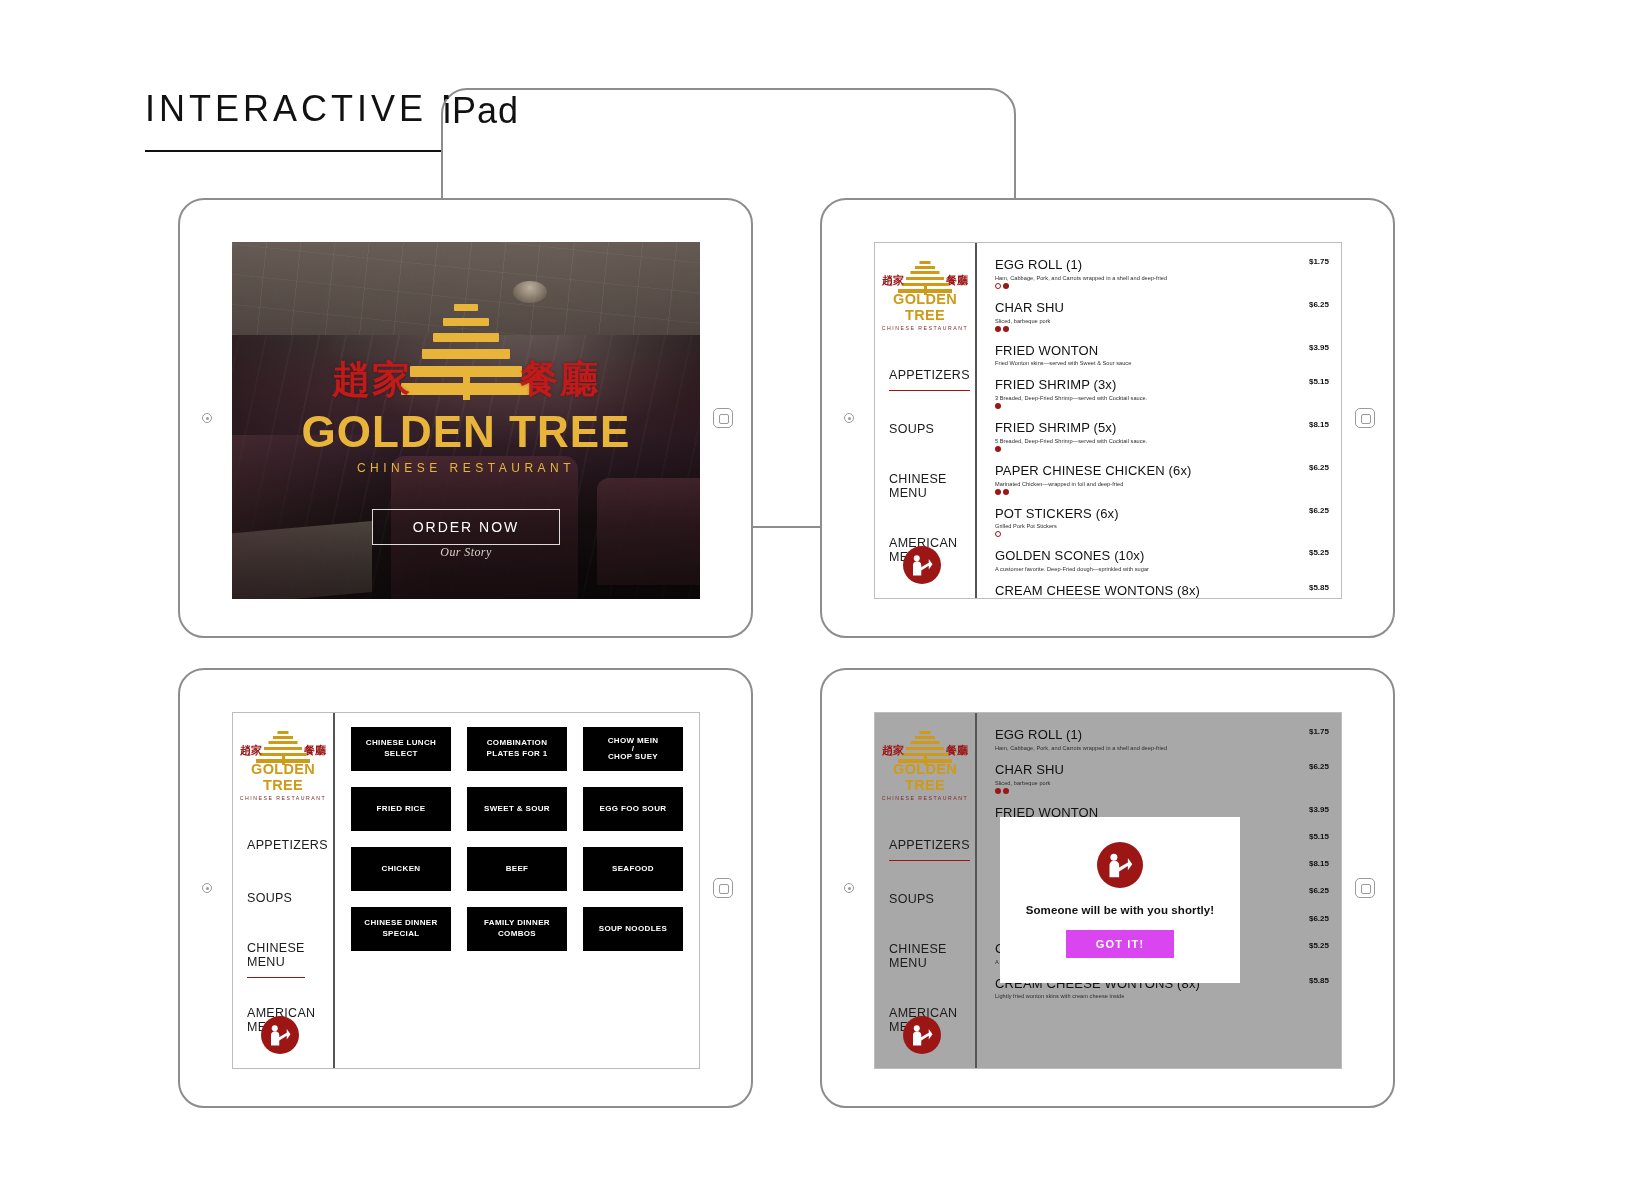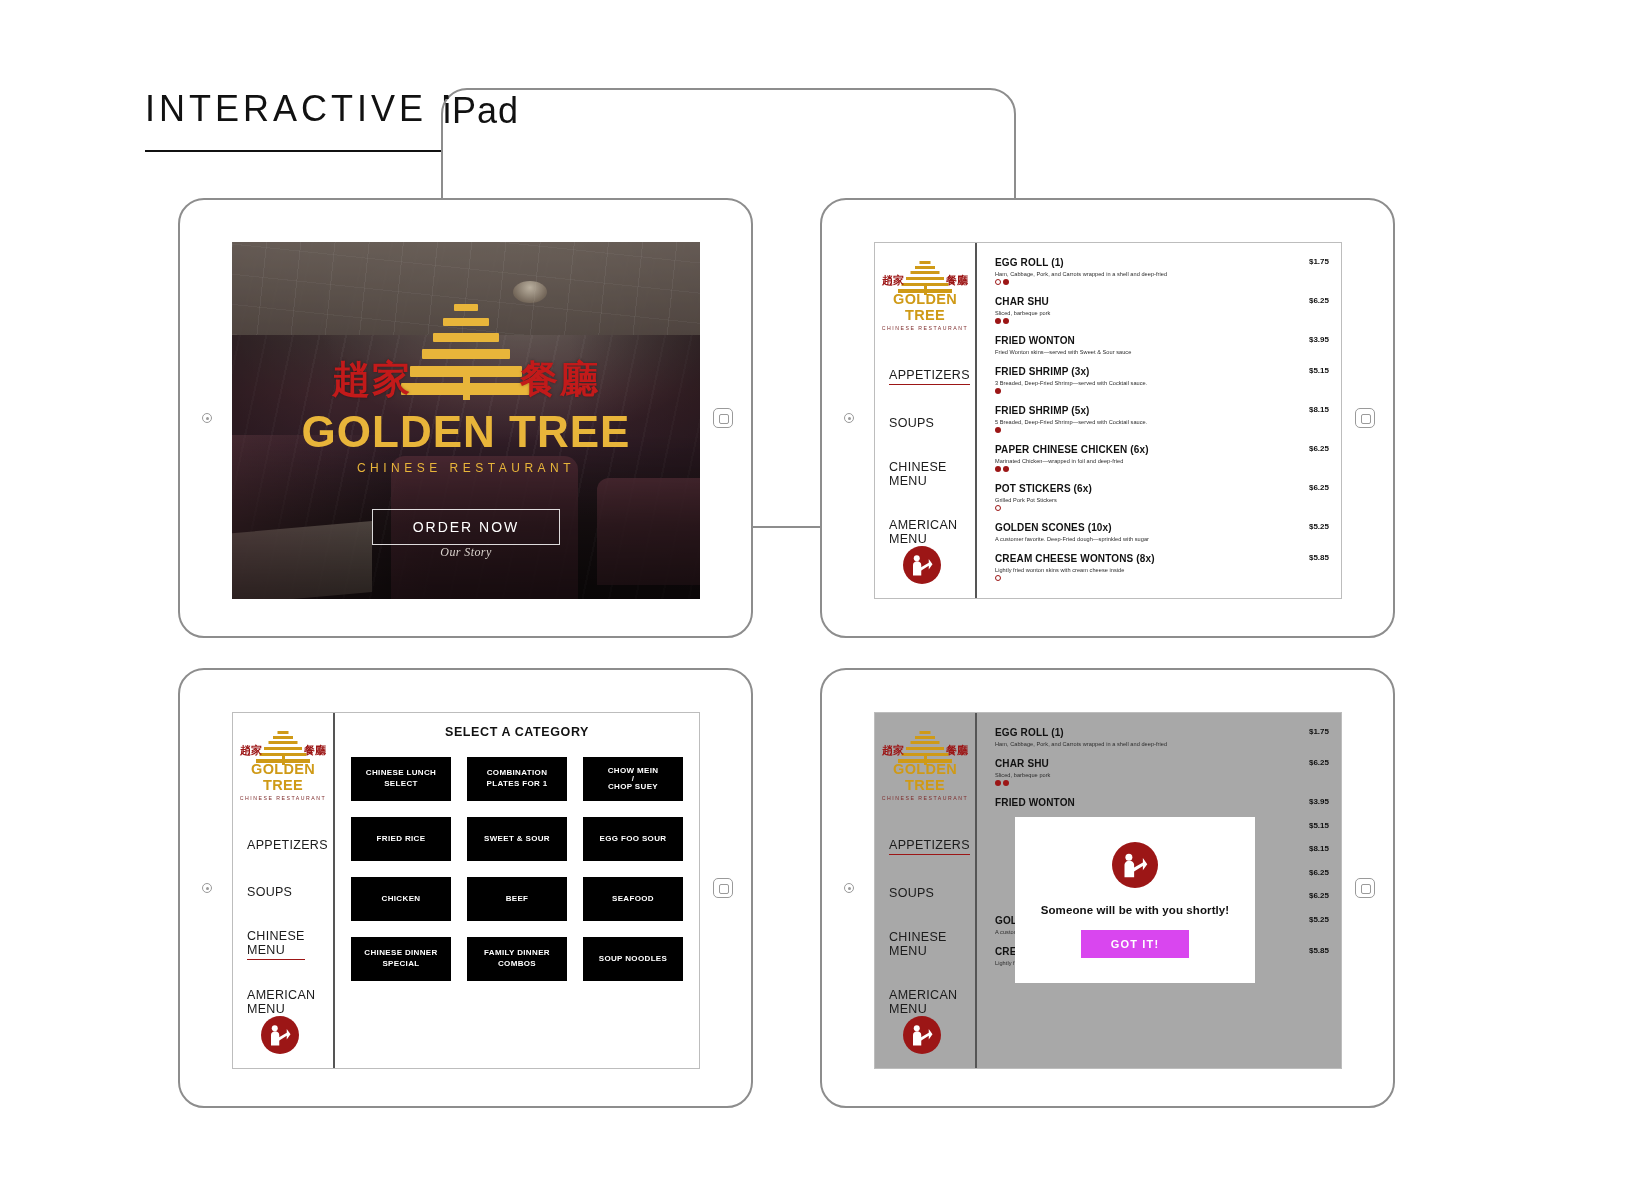--- a/index.html
+++ b/index.html
@@ -186,33 +186,33 @@
     justify-content:space-between; padding:0 7px;
     font-family:"DejaVu Sans", sans-serif; color:#9c1616;
     font-size:11px; font-weight:700; line-height:1;
   }
   .mini-brand { margin-top:-4px; color:#cf9a17; font-size:14.5px; font-weight:700; letter-spacing:.3px; }
   .mini-brand-sub { color:#7d2b2b; font-size:5.2px; letter-spacing:1.5px; margin-top:2px; }
 
   .nav { margin-top:34px; padding-left:14px; }
   .nav-item {
     font-size:12.5px; color:#1b1b1b; letter-spacing:.3px; margin-bottom:28px;
-    line-height:1.12; display:inline-block; padding-bottom:2px;
+    line-height:1.12; display:inline-block; padding-bottom:8px;
   }
   .nav-item.active { border-bottom:1.6px solid #9c1616; }
   .waiter {
     position:absolute; left:28px; bottom:14px;
     width:38px; height:38px; border-radius:50%; background:#9c1616;
     display:flex; align-items:center; justify-content:center;
   }
   .waiter svg { width:24px; height:24px; display:block; }
 
   .items { flex:1; padding:14px 12px 0 18px; position:relative; }
   .row { display:flex; justify-content:space-between; align-items:flex-start; margin-bottom:11px; }
-  .row .nm { font-size:10px; font-weight:700; color:#111; letter-spacing:.15px; line-height:1.25; }
+  .row .nm { font-size:13px; font-weight:400; color:#111; letter-spacing:.15px; line-height:1.25; }
   .row .ds { font-size:5.6px; color:#2c2c2c; margin-top:1.5px; letter-spacing:.05px; }
   .row .pr { font-size:8px; font-weight:700; color:#111; white-space:nowrap; padding-left:10px; }
   .dots { margin-top:2px; display:flex; gap:2px; }
   .dot { width:6px; height:6px; border-radius:50%; background:#9c1616; display:inline-block; }
   .dot.ring { background:#fff; border:1.7px solid #9c1616; width:6px;height:6px; }
 
   
   .cat-head {
     text-align:center; font-size:12.5px; font-weight:700; letter-spacing:.6px;
     color:#111; padding:12px 0 4px;
@@ -221,21 +221,21 @@
     display:grid; grid-template-columns:repeat(3,1fr);
     gap:16px 16px; padding:14px 16px 0 16px;
   }
   .cat-btn {
     background:#000; color:#fff; height:44px;
     display:flex; align-items:center; justify-content:center; text-align:center;
     font-size:8px; font-weight:700; letter-spacing:.35px; line-height:1.32;
     padding:2px;
   }
   .modal {
-    position:absolute; left:140px; top:104px; width:240px; height:166px;
+    position:absolute; left:125px; top:104px; width:240px; height:166px;
     background:#fff; display:flex; flex-direction:column;
     align-items:center; justify-content:center; z-index:20;
   }
   .modal .waiter-big {
     width:46px; height:46px; border-radius:50%; background:#9c1616;
     display:flex; align-items:center; justify-content:center; margin-bottom:16px;
   }
   .modal .waiter-big svg { width:28px; height:28px; }
   .modal-text { font-size:11.5px; font-weight:700; color:#111; letter-spacing:.1px; }
   .got-it {
@@ -469,21 +469,20 @@
           </div>
           <div class="waiter">
             <svg viewBox="0 0 32 32">
               <circle cx="9" cy="7" r="4" fill="#fff"></circle>
               <path d="M4 30 L4 16 C4 12.5 7 11 9.5 11 C12 11 15 12.5 15 16 L15 30 Z" fill="#fff"></path>
               <path d="M13 20 L25 13 L25 8 L30 15 L25 22 L25 17 L14 24 Z" fill="#fff"></path>
             </svg>
           </div>
         </div>
         <div style="flex:1;">
-          <div class="cat-head">SELECT A CATEGORY</div>
           <div class="cat-grid">
             <div class="cat-btn" style="white-space:pre-line">CHINESE LUNCH
 SELECT</div>
             <div class="cat-btn" style="white-space:pre-line">COMBINATION
 PLATES FOR 1</div>
             <div class="cat-btn" style="white-space:pre-line;line-height:1.0">CHOW MEIN
 /
 CHOP SUEY</div>
             <div class="cat-btn">FRIED RICE</div>
             <div class="cat-btn">SWEET &amp; SOUR</div>

